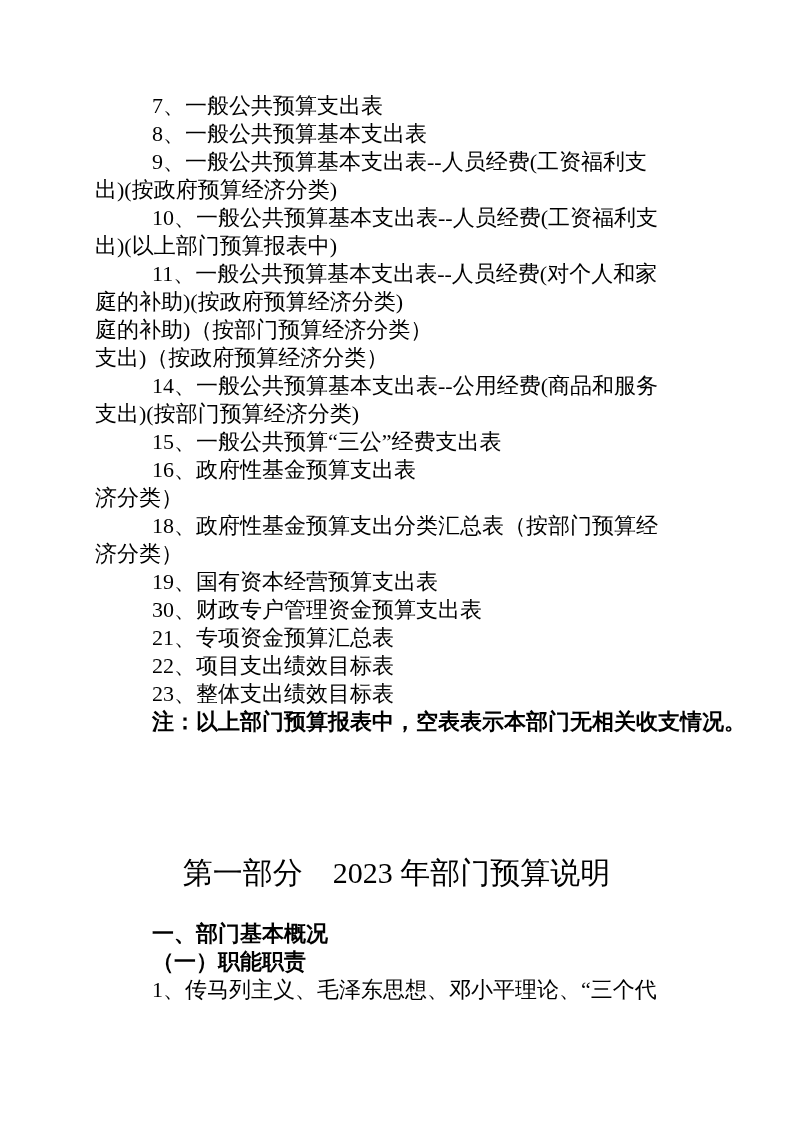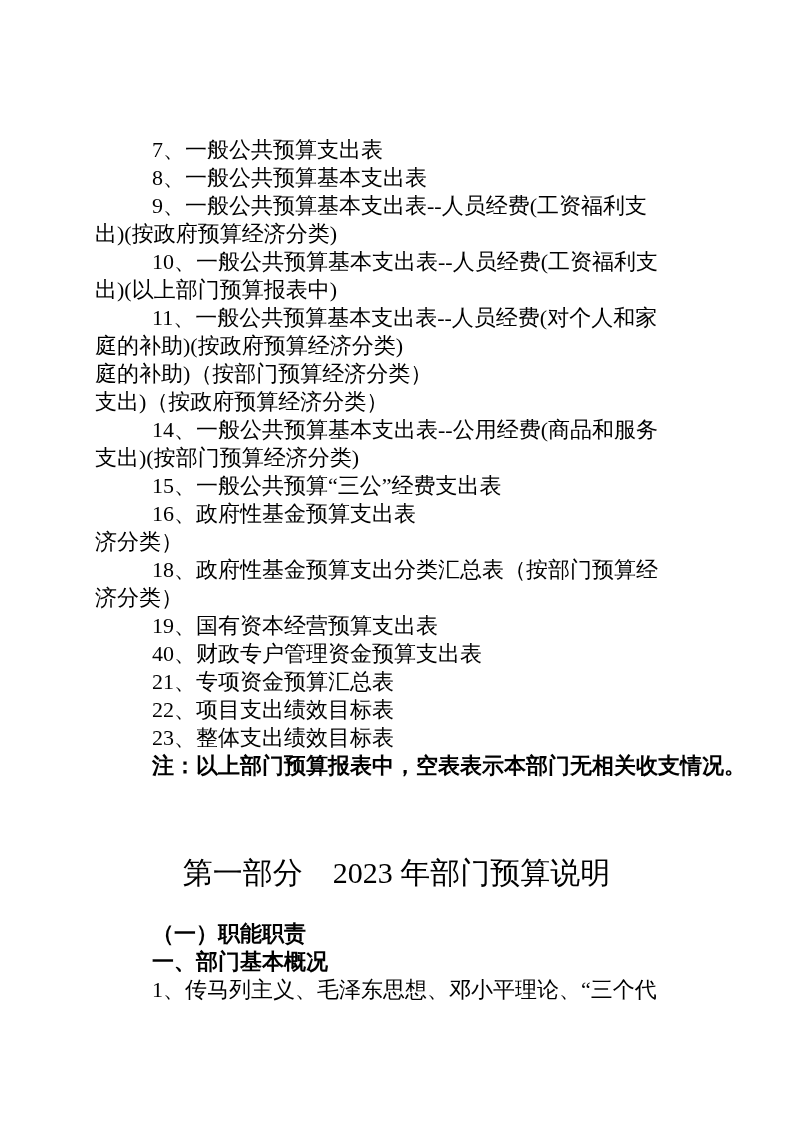--- a/index.html
+++ b/index.html
@@ -12,21 +12,20 @@
     font-family:"Liberation Serif","DejaVu Serif",serif;
     overflow:hidden;
   }
   .list-block{
     position:absolute;
     left:95px;
     top:92px;
     width:596px;
     font-size:22px;
     line-height:28px;
-    margin-top:44px;
   }
   .ln{white-space:nowrap;}
   .ind{padding-left:57px;}
   .bold{font-weight:bold;}
   .part-heading{
     position:absolute;
     left:0;
     top:853px;
     width:793px;
     text-align:center;
@@ -61,28 +60,28 @@
     <div class="ln">庭的补助)（按部门预算经济分类）</div>
     <div class="ln">支出)（按政府预算经济分类）</div>
     <div class="ln ind">14、一般公共预算基本支出表--公用经费(商品和服务</div>
     <div class="ln">支出)(按部门预算经济分类)</div>
     <div class="ln ind">15、一般公共预算“三公”经费支出表</div>
     <div class="ln ind">16、政府性基金预算支出表</div>
     <div class="ln">济分类）</div>
     <div class="ln ind">18、政府性基金预算支出分类汇总表（按部门预算经</div>
     <div class="ln">济分类）</div>
     <div class="ln ind">19、国有资本经营预算支出表</div>
-    <div class="ln ind">40、财政专户管理资金预算支出表</div>
+    <div class="ln ind">30、财政专户管理资金预算支出表</div>
     <div class="ln ind">21、专项资金预算汇总表</div>
     <div class="ln ind">22、项目支出绩效目标表</div>
     <div class="ln ind">23、整体支出绩效目标表</div>
     <div class="ln ind bold">注：以上部门预算报表中，空表表示本部门无相关收支情况。</div>
   </div>
 
   <div class="part-heading">第一部分　2023 年部门预算说明</div>
 
   <div class="section-block">
+    <div class="ln ind bold">一、部门基本概况</div>
     <div class="ln ind bold">（一）职能职责</div>
-    <div class="ln ind bold">一、部门基本概况</div>
     <div class="ln ind">1、传马列主义、毛泽东思想、邓小平理论、“三个代</div>
   </div>
 
 </div>
 
 </body></html>

